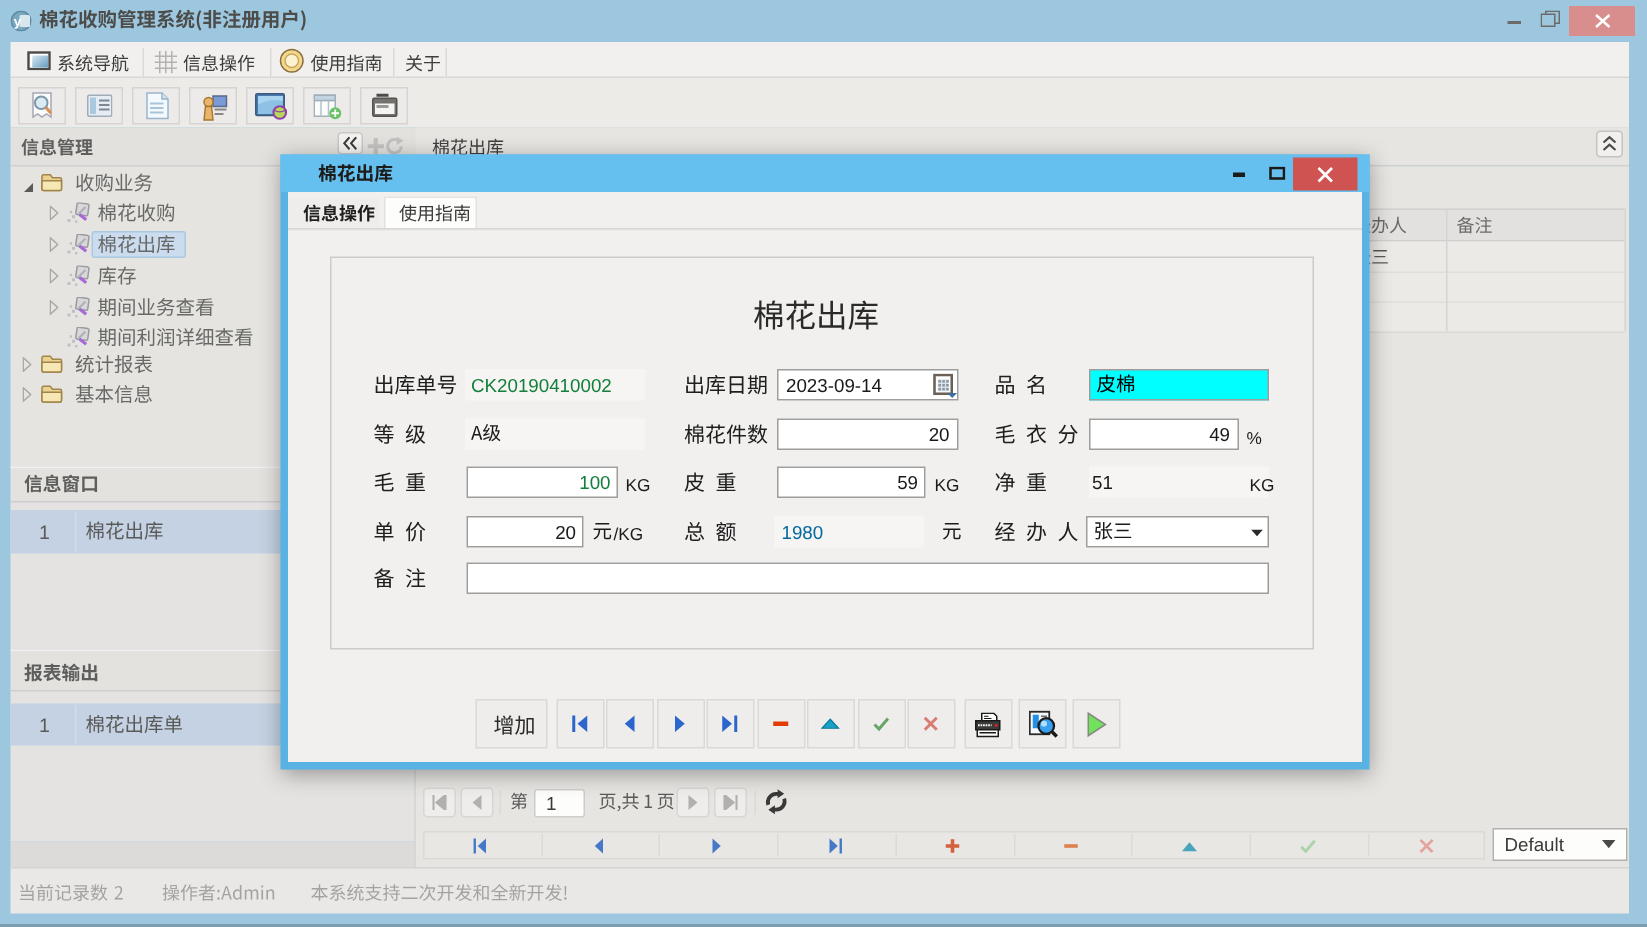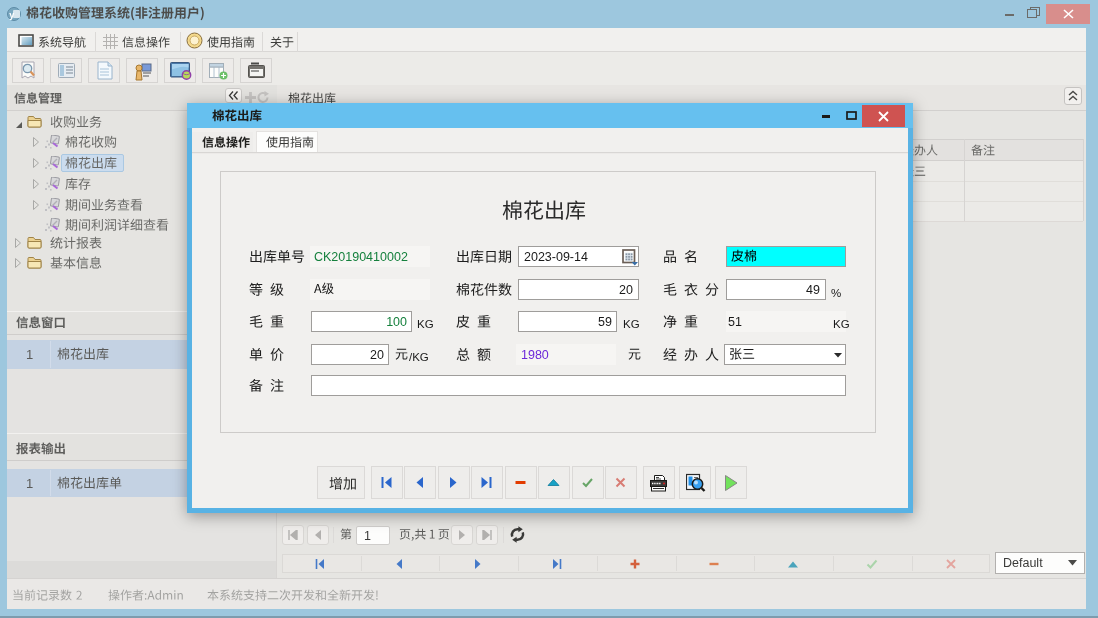--- a/index.html
+++ b/index.html
@@ -837,21 +837,21 @@
 <div style="position:absolute;left:833px;top:317px;font-size:11.5px;color:#1a1a1a;white-space:pre;">KG</div>
 <div style="position:absolute;left:311px;top:344px;width:78px;height:21px;background:#fff;border:1px solid #9f9d9b"></div>
 <div style="position:absolute;left:311px;top:348px;font-size:12.5px;color:#1a1a1a;white-space:pre;width:73px;text-align:right">20</div>
 <svg style="position:absolute;left:395px;top:345.4px;overflow:visible" width="15" height="18">
     <g fill="#1a1a1a" transform="translate(0,13.65) scale(0.013000)">
       <use href="#gR5143" x="0"></use>
     </g>
   </svg>
 <div style="position:absolute;left:409px;top:350px;font-size:11.5px;color:#1a1a1a;white-space:pre;">/KG</div>
 <div style="position:absolute;left:516px;top:344px;width:100px;height:21px;background:#f6f5f3"></div>
-<div style="position:absolute;left:521px;top:348px;font-size:12.5px;color:#6d28d9;white-space:pre;">1980</div>
+<div style="position:absolute;left:521px;top:348px;font-size:12.5px;color:#0369a1;white-space:pre;">1980</div>
 <svg style="position:absolute;left:628px;top:345.4px;overflow:visible" width="15" height="18">
     <g fill="#1a1a1a" transform="translate(0,13.65) scale(0.013000)">
       <use href="#gR5143" x="0"></use>
     </g>
   </svg>
 <div style="position:absolute;left:724px;top:344px;width:122px;height:21px;background:#fff;border:1px solid #9f9d9b"></div>
 <svg style="position:absolute;left:729px;top:345.4px;overflow:visible" width="28" height="18">
     <g fill="#1a1a1a" transform="translate(0,13.65) scale(0.013000)">
       <use href="#gR5f20" x="0"></use>
       <use href="#gR4e09" x="1000"></use>

